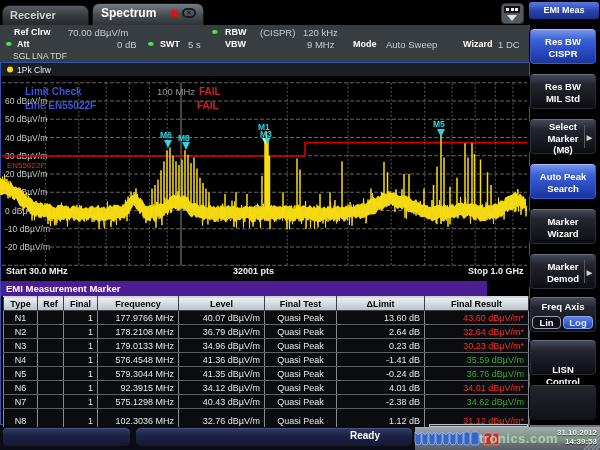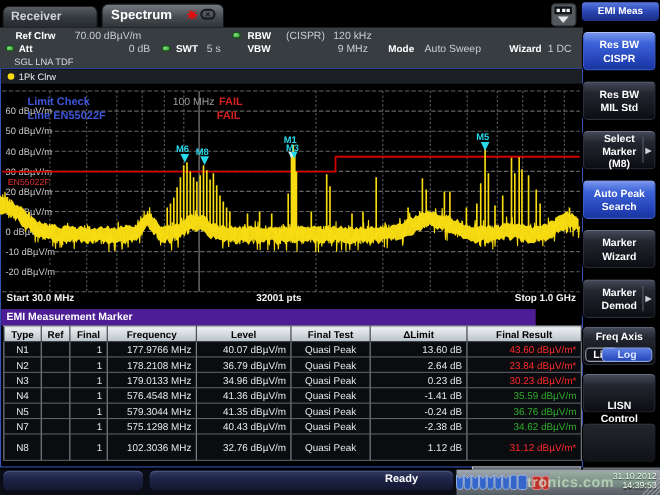--- a/index.html
+++ b/index.html
@@ -204,21 +204,21 @@
           <td class="rc rd">43.60 dBµV/m*</td>
         </tr>
 <tr style="height:14px;">
           <td class="cc">N2</td>
           <td></td>
           <td class="rc">1</td>
           <td class="rc">178.2108 MHz</td>
           <td class="rc">36.79 dBµV/m</td>
           <td class="cc">Quasi Peak</td>
           <td class="rc">2.64 dB</td>
-          <td class="rc rd">23.84 dBµV/m*</td>
+          <td class="rc rd">32.64 dBµV/m*</td>
         </tr>
 <tr style="height:14px;">
           <td class="cc">N3</td>
           <td></td>
           <td class="rc">1</td>
           <td class="rc">179.0133 MHz</td>
           <td class="rc">34.96 dBµV/m</td>
           <td class="cc">Quasi Peak</td>
           <td class="rc">0.23 dB</td>
           <td class="rc rd">30.23 dBµV/m*</td>
@@ -235,20 +235,30 @@
         </tr>
 <tr style="height:14px;">
           <td class="cc">N5</td>
           <td></td>
           <td class="rc">1</td>
           <td class="rc">579.3044 MHz</td>
           <td class="rc">41.35 dBµV/m</td>
           <td class="cc">Quasi Peak</td>
           <td class="rc">-0.24 dB</td>
           <td class="rc gn">36.76 dBµV/m</td>
+        </tr>
+<tr style="height:14px;">
+          <td class="cc">N6</td>
+          <td></td>
+          <td class="rc">1</td>
+          <td class="rc">92.3915 MHz</td>
+          <td class="rc">34.12 dBµV/m</td>
+          <td class="cc">Quasi Peak</td>
+          <td class="rc">4.01 dB</td>
+          <td class="rc rd">34.01 dBµV/m*</td>
         </tr>
 <tr style="height:14px;">
           <td class="cc">N7</td>
           <td></td>
           <td class="rc">1</td>
           <td class="rc">575.1298 MHz</td>
           <td class="rc">40.43 dBµV/m</td>
           <td class="cc">Quasi Peak</td>
           <td class="rc">-2.38 dB</td>
           <td class="rc gn">34.62 dBµV/m</td>
@@ -267,21 +277,21 @@
     </table>
 
 <div class="abs" style="left:429px;top:423.5px;width:99px;height:3px;border:1px solid #b9c1c9;background:#30353a;"></div>
 
 <div class="abs" style="left:0;top:427px;width:600px;height:23px;background:#0b0d16;"></div>
 <div class="abs" style="left:415px;top:427px;width:185px;height:23px;background:linear-gradient(#a2a8af,#7e848c 45%,#565c64);"></div>
 <div class="abs" style="left:3px;top:428px;width:127px;height:18px;border-radius:5px;background:linear-gradient(#343c62,#1e2448 40%,#131730);box-shadow:inset 0 1px 0 #4a5480;"></div>
 <div class="abs" style="left:136px;top:428px;width:276px;height:18px;border-radius:5px;background:linear-gradient(#343c62,#1e2448 40%,#131730);box-shadow:inset 0 1px 0 #4a5480;"></div>
 <div class="abs" style="left:350px;top:430px;color:#fff;font-weight:bold;font-size:10px;">Ready</div>
 
-<div class="abs" style="right:3px;top:428px;color:#fff;font-weight:normal;font-size:8px;text-align:right;line-height:9px;text-shadow:0 1px 1px #222;padding-left:16px;">31.10.2012<br>14:39:53</div>
+<div class="abs" style="right:3px;top:428px;color:#fff;font-weight:bold;font-size:8px;text-align:right;line-height:9px;text-shadow:0 1px 1px #222;padding-left:16px;">31.10.2012<br>14:39:53</div>
 
 <svg class="abs" style="left:413px;top:429px;" width="187" height="20" viewBox="0 0 187 20">
 <g>
 <path d="M2 3 L5 6 L8 3 L8 13 Q8 16 5 16 Q2 16 2 13 Z" fill="#3465c8" stroke="#9db8e8" stroke-width="0.8"></path>
 <path d="M9 3 L12 6 L15 3 L15 13 Q15 16 12 16 Q9 16 9 13 Z" fill="#3465c8" stroke="#9db8e8" stroke-width="0.8"></path>
 <path d="M16 3 L19 6 L22 3 L22 13 Q22 16 19 16 Q16 16 16 13 Z" fill="#3465c8" stroke="#9db8e8" stroke-width="0.8"></path>
 <path d="M23 3 L26 6 L29 3 L29 13 Q29 16 26 16 Q23 16 23 13 Z" fill="#3465c8" stroke="#9db8e8" stroke-width="0.8"></path>
 <path d="M30 3 L33 6 L36 3 L36 13 Q36 16 33 16 Q30 16 30 13 Z" fill="#3465c8" stroke="#9db8e8" stroke-width="0.8"></path>
 <path d="M37 3 L40 6 L43 3 L43 13 Q43 16 40 16 Q37 16 37 13 Z" fill="#3465c8" stroke="#9db8e8" stroke-width="0.8"></path>
 <path d="M44 3 L47 6 L50 3 L50 13 Q50 16 47 16 Q44 16 44 13 Z" fill="#3465c8" stroke="#9db8e8" stroke-width="0.8"></path>
@@ -318,21 +328,21 @@
       <span class="skl">Wizard</span>
     </div>
 <div class="sk" style="top:253px;">
       <span class="skl" style="margin-top:7px;">Marker</span>
       <span class="skl">Demod</span>
       <span class="arr">▶</span>
     </div>
 <div class="sk" style="top:296px;">
       <span class="skl" style="margin-top:4px;">Freq Axis</span>
 <span style="position:absolute;left:2px;top:19px;width:29px;height:13px;border:1.5px solid #9aa0ab;border-radius:4px;background:#101119;line-height:11px;font-size:9.5px;">Lin</span>
-<span style="position:absolute;right:3px;top:19px;width:46px;height:13px;border:1.5px solid #8aa4f0;border-radius:4px;background:linear-gradient(#5d80e6,#2546b8);line-height:11px;font-size:9.5px;color:#dbe6ff;">Log</span>
+<span style="position:absolute;right:3px;top:19px;width:30px;height:13px;border:1.5px solid #8aa4f0;border-radius:4px;background:linear-gradient(#5d80e6,#2546b8);line-height:11px;font-size:9.5px;color:#dbe6ff;">Log</span>
     </div>
 <div class="sk" style="top:339px;">
       <span class="skl" style="margin-top:24px;">LISN</span>
       <span class="skl">Control</span>
     </div>
 <div class="sk" style="top:384px;background:linear-gradient(#23262d,#101218);box-shadow:inset 0 1px 0 #3a3f4a;"></div>
 
 <svg class="abs" style="left:560px;top:432px;" width="40" height="18" viewBox="0 0 40 18">
 <g stroke="#b8bdc4" stroke-width="1.2" opacity="0.55">
 <line x1="24" y1="18" x2="40" y2="2"></line>

